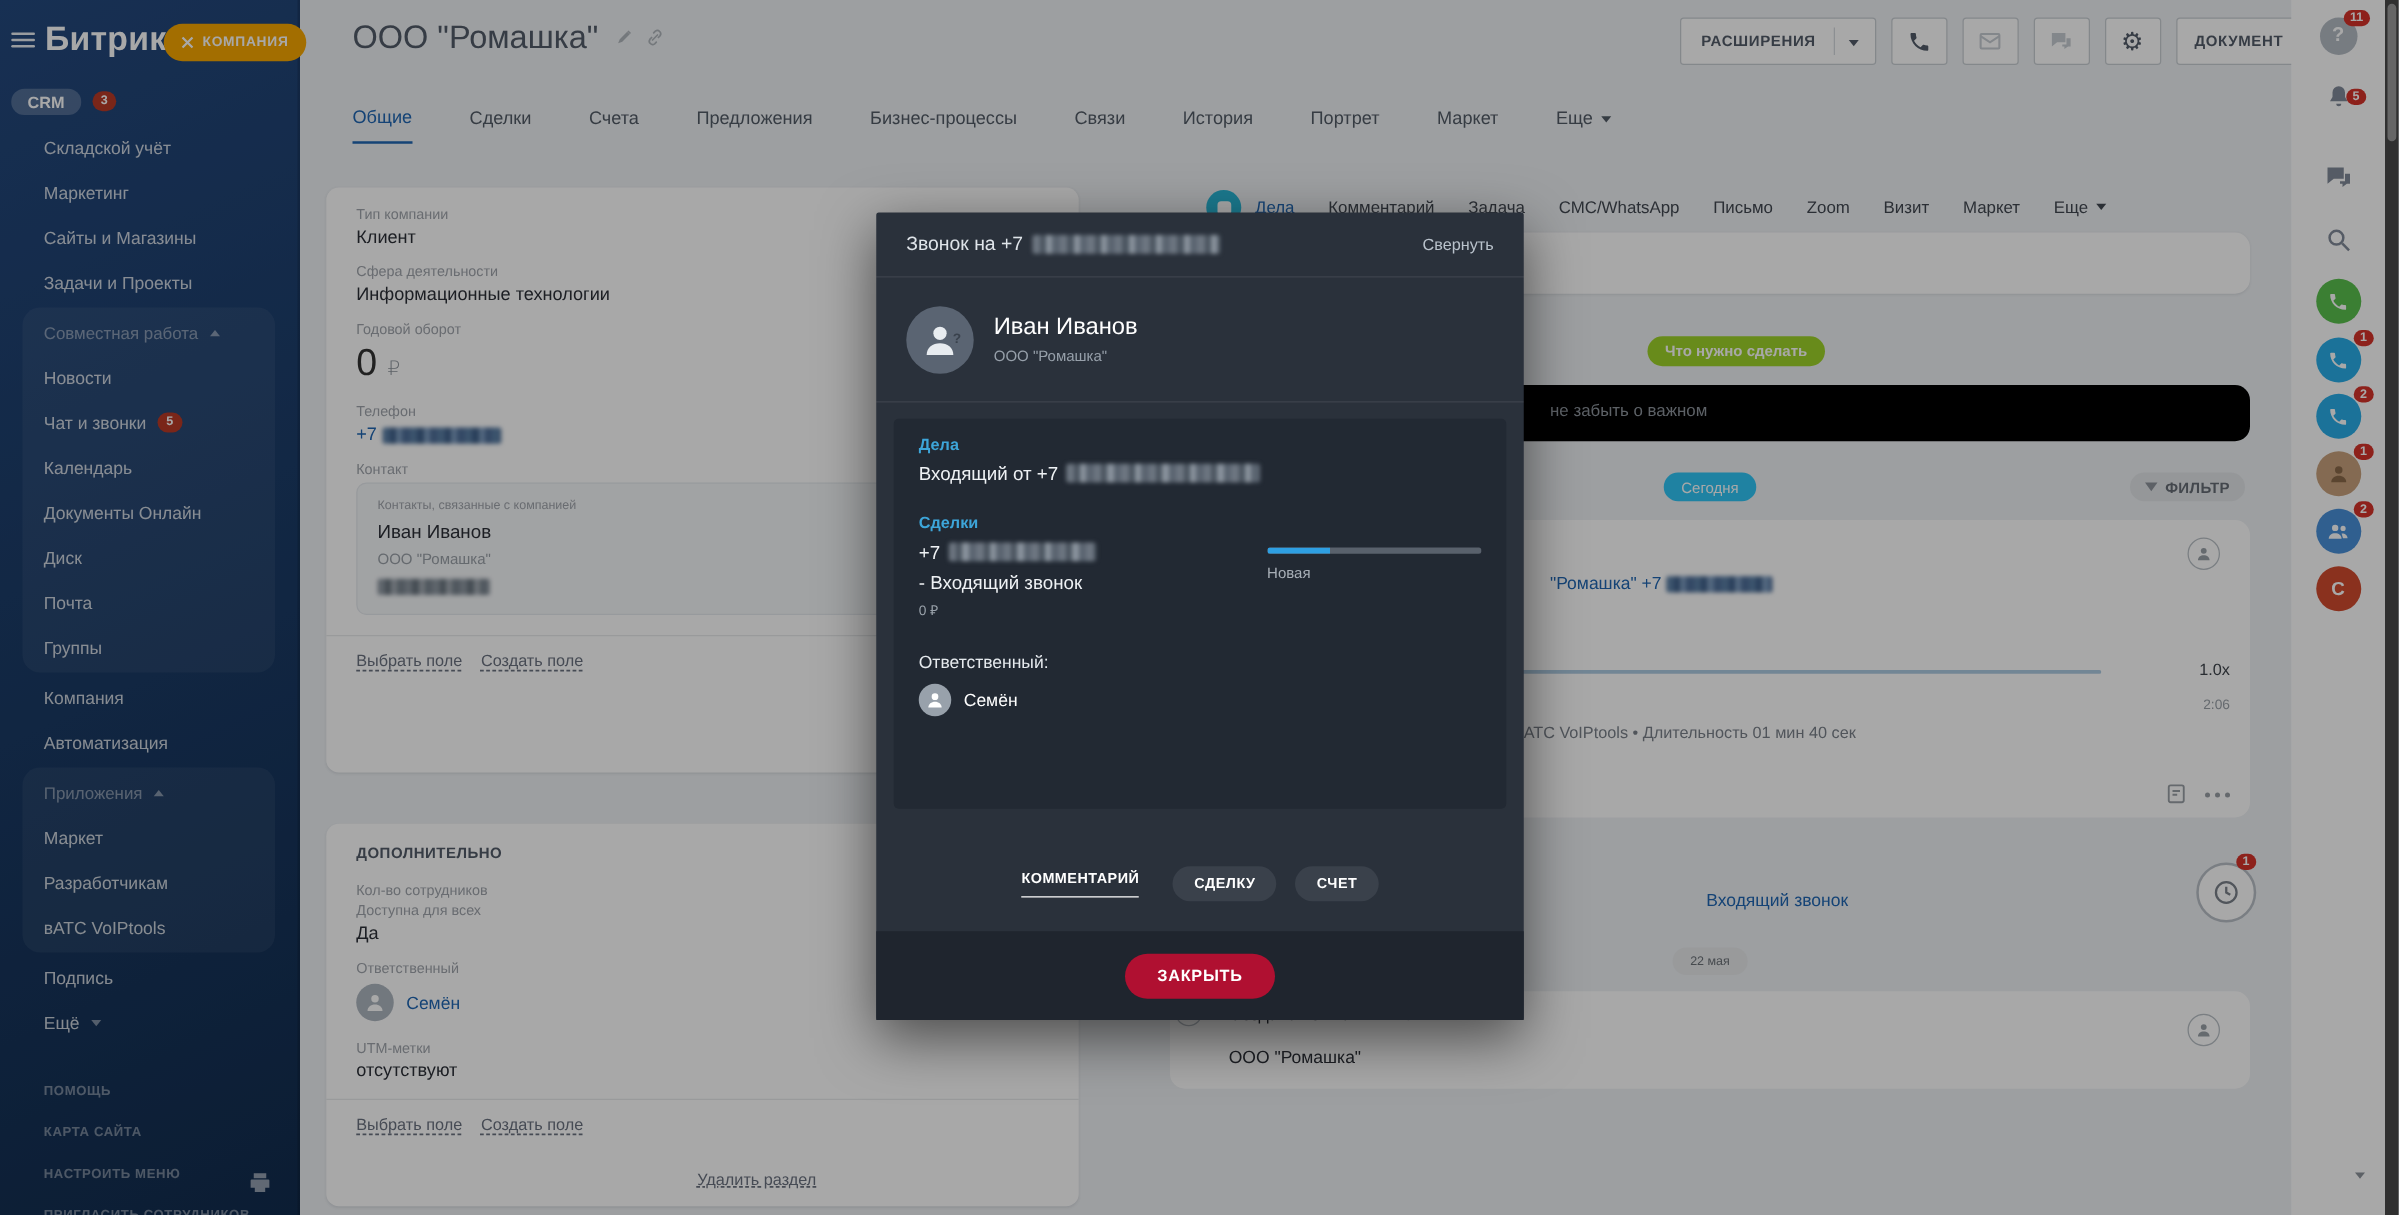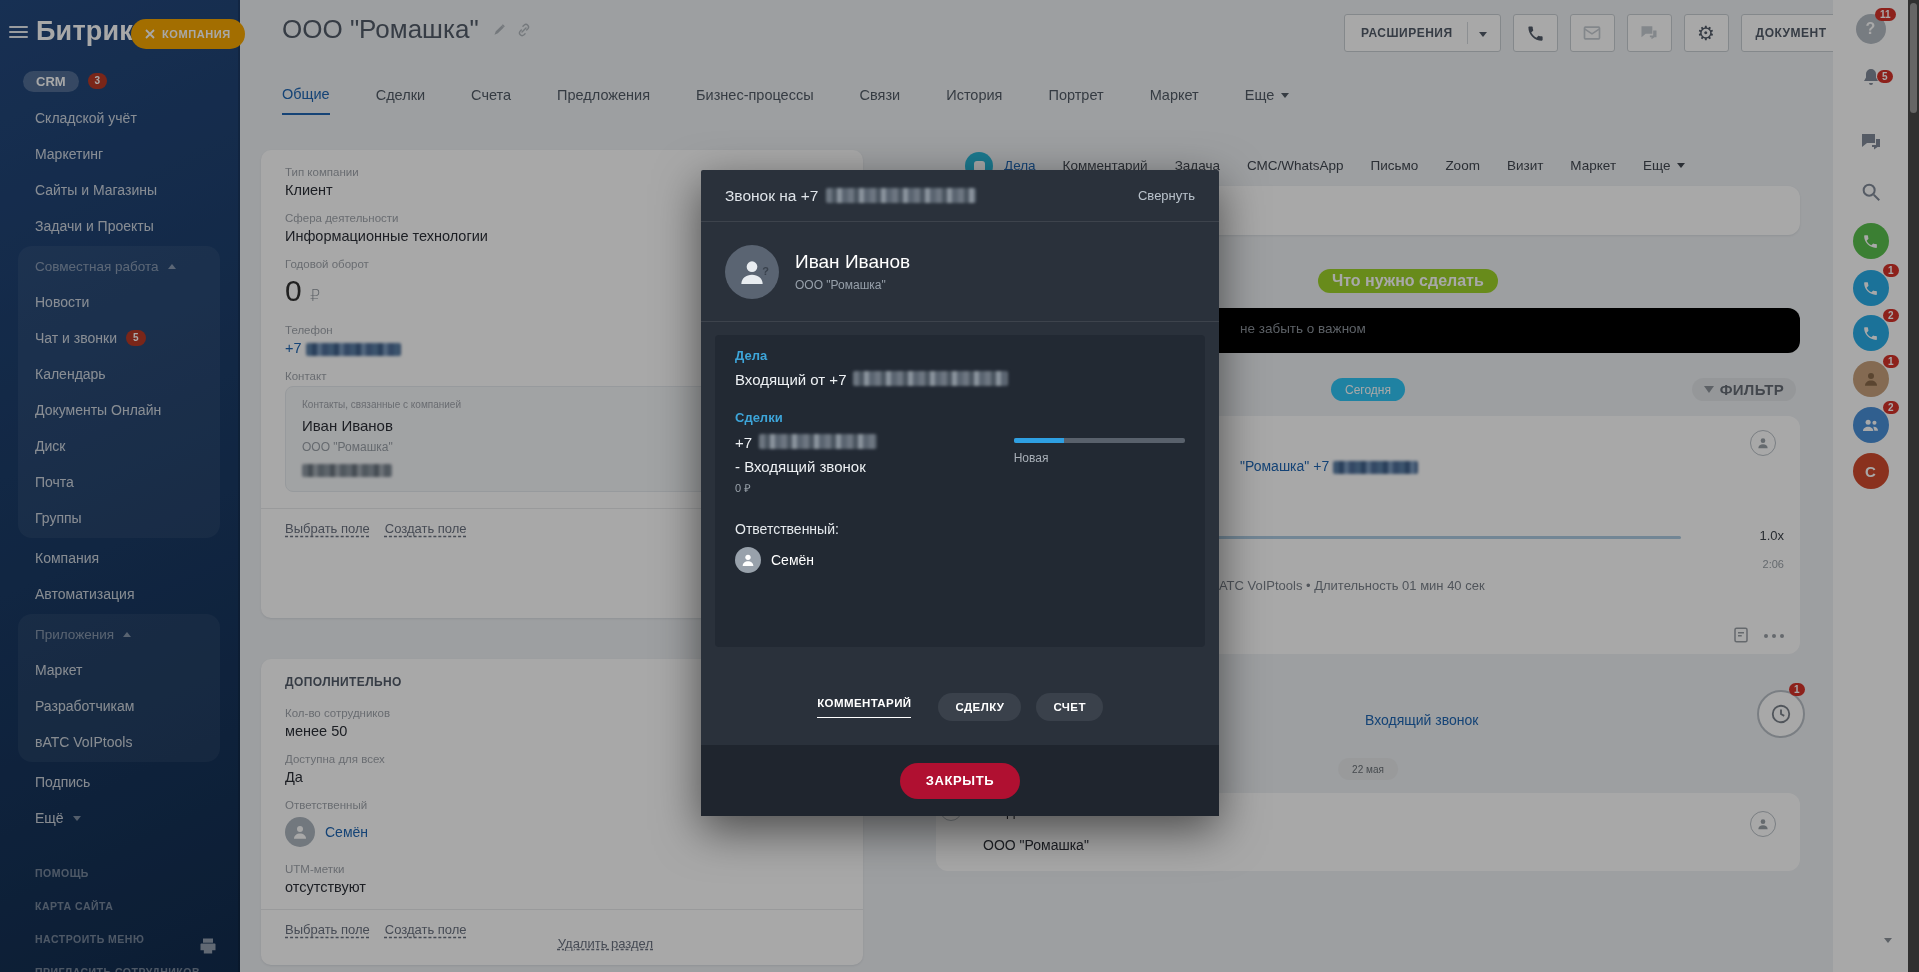--- a/index.html
+++ b/index.html
@@ -13,21 +13,21 @@
     box-shadow:inset -2px 0 0 rgba(0,0,0,.15);z-index:2;}
   .hamburger{position:absolute;left:9px;top:23px;width:19px;}
   .hamburger i{display:block;height:2px;background:rgba(255,255,255,.9);margin:3px 0;border-radius:1px;}
   .logo{position:absolute;left:36px;top:16px;font-size:27px;font-weight:bold;color:#fff;letter-spacing:.2px;}
   .company-tag{position:absolute;left:131px;top:19px;height:30px;border-radius:15px;
     background:#f7a700;color:#fff;display:flex;align-items:center;gap:7px;padding:0 14px;
     font-size:11px;font-weight:bold;letter-spacing:.6px;z-index:3;}
   .nav{position:absolute;top:62px;left:0;right:0;}
   .nav-item{height:36px;display:flex;align-items:center;gap:9px;padding-left:35px;
     font-size:14px;color:rgba(255,255,255,.78);cursor:pointer;}
-  .nav-item.crm-row{padding-left:23px;height:38px;}
+  .nav-item.crm-row{padding-left:9px;height:38px;}
   .crm-pill{background:rgba(255,255,255,.22);border-radius:12px;padding:3px 13px;color:#fff;font-weight:bold;font-size:13px;}
   .nav-badge{background:#b93a27;color:#fff;font-size:10px;font-weight:bold;border-radius:9px;
     padding:2px 7px;line-height:12px;}
   .group-box{margin:2px 20px 2px 18px;background:rgba(255,255,255,.055);border-radius:14px;padding:2px 0;}
   .group-box .nav-item{padding-left:17px;}
   .nav-item.group-head{color:rgba(255,255,255,.45);font-size:13.5px;}
   .side-footer{position:absolute;left:35px;top:856px;}
   .side-footer div{height:33px;display:flex;align-items:center;font-size:10.5px;font-weight:bold;
     letter-spacing:.5px;color:rgba(255,255,255,.42);cursor:pointer;}
   .printer{position:absolute;left:198px;top:936px;color:rgba(255,255,255,.55);}
@@ -78,27 +78,27 @@
 
   
   .rightcol{position:absolute;left:696px;top:150px;width:864px;height:822px;}
   .tl-tabs{position:absolute;left:68px;top:8px;display:flex;gap:27px;font-size:13.5px;color:#424851;}
   .tl-tabs .t{cursor:pointer;display:flex;align-items:center;gap:6px;}
   .tl-tabs .t.active{color:#2067b3;}
   .copilot{position:absolute;left:-39px;top:-6px;width:28px;height:28px;border-radius:50%;background:#2ab8d8;display:flex;align-items:center;justify-content:center;}
   .copilot i{width:11px;height:11px;border-radius:3px;background:#fff;display:block;}
   .comment-box{position:absolute;left:0;top:36px;width:100%;height:49px;background:#fff;border-radius:12px;box-shadow:0 1px 2px rgba(83,92,105,.12);}
   .todo-btn{position:absolute;left:382px;top:119px;height:24px;border-radius:12px;background:#9fd42a;
-    color:#fff;font-size:16px;font-weight:bold;display:flex;align-items:center;padding:0 14px;cursor:pointer;}
+    color:#fff;font-size:12px;font-weight:bold;display:flex;align-items:center;padding:0 14px;cursor:pointer;}
   .remind-panel{position:absolute;left:0;top:158px;width:100%;height:45px;background:#000000;border-radius:12px;text-align:right;}
   .remind-panel span{position:absolute;left:304px;top:13px;font-size:13.5px;color:#8d949c;}
   .today-pill{position:absolute;left:50%;transform:translateX(-50%);top:228px;height:23px;border-radius:12px;
     background:#2fc6f6;color:#fff;font-size:12px;display:flex;align-items:center;padding:0 14px;}
   .filter-btn{position:absolute;right:4px;top:228px;height:23px;border-radius:12px;background:#e3e6e9;
-    color:#666d75;font-size:15px;font-weight:bold;letter-spacing:.3px;display:flex;align-items:center;gap:6px;padding:0 12px;cursor:pointer;}
+    color:#666d75;font-size:12px;font-weight:bold;letter-spacing:.3px;display:flex;align-items:center;gap:6px;padding:0 12px;cursor:pointer;}
   .funnel{width:0;height:0;border-left:5px solid transparent;border-right:5px solid transparent;border-top:7px solid #8d949c;}
   .call-card{position:absolute;left:0;top:266px;width:100%;height:238px;background:#fff;border-radius:12px;}
   .call-link{position:absolute;left:304px;top:42px;font-size:14px;}
   .person-badge{position:absolute;width:26px;height:26px;border-radius:50%;border:1.5px solid #b9c0c6;color:#9aa1a8;
     display:flex;align-items:center;justify-content:center;}
   .audio-line{position:absolute;left:45px;top:120px;width:700px;height:3px;border-radius:2px;background:#aecbe2;}
   .speed{position:absolute;right:16px;top:112px;font-size:13px;color:#3f454c;}
   .a-time{position:absolute;right:16px;top:142px;font-size:11px;color:#9aa1a8;}
   .call-meta{position:absolute;left:276px;top:162px;font-size:13px;color:#7b828b;}
   .note-ico{position:absolute;left:796px;top:210px;color:#9aa0a6;}
@@ -379,21 +379,20 @@
         <span>Выбрать поле</span>
         <span>Создать поле</span>
       </div>
     </section>
 
     <section class="card card-extra">
       <div class="card-head">
         <span class="sec-title">ДОПОЛНИТЕЛЬНО</span>
       </div>
       <div class="f-label">Кол-во сотрудников</div>
-      <div class="f-value">менее 50</div>
       <div class="f-label">Доступна для всех</div>
       <div class="f-value">Да</div>
       <div class="f-label">Ответственный</div>
       <div class="resp-row">
         <span class="mini-ava">
           <svg width="18" height="18" viewBox="0 0 24 24" fill="#fff">
               <circle cx="12" cy="8" r="4"></circle>
               <path d="M4 21c0-4.4 3.6-7 8-7s8 2.6 8 7z"></path>
             </svg>
         </span>

